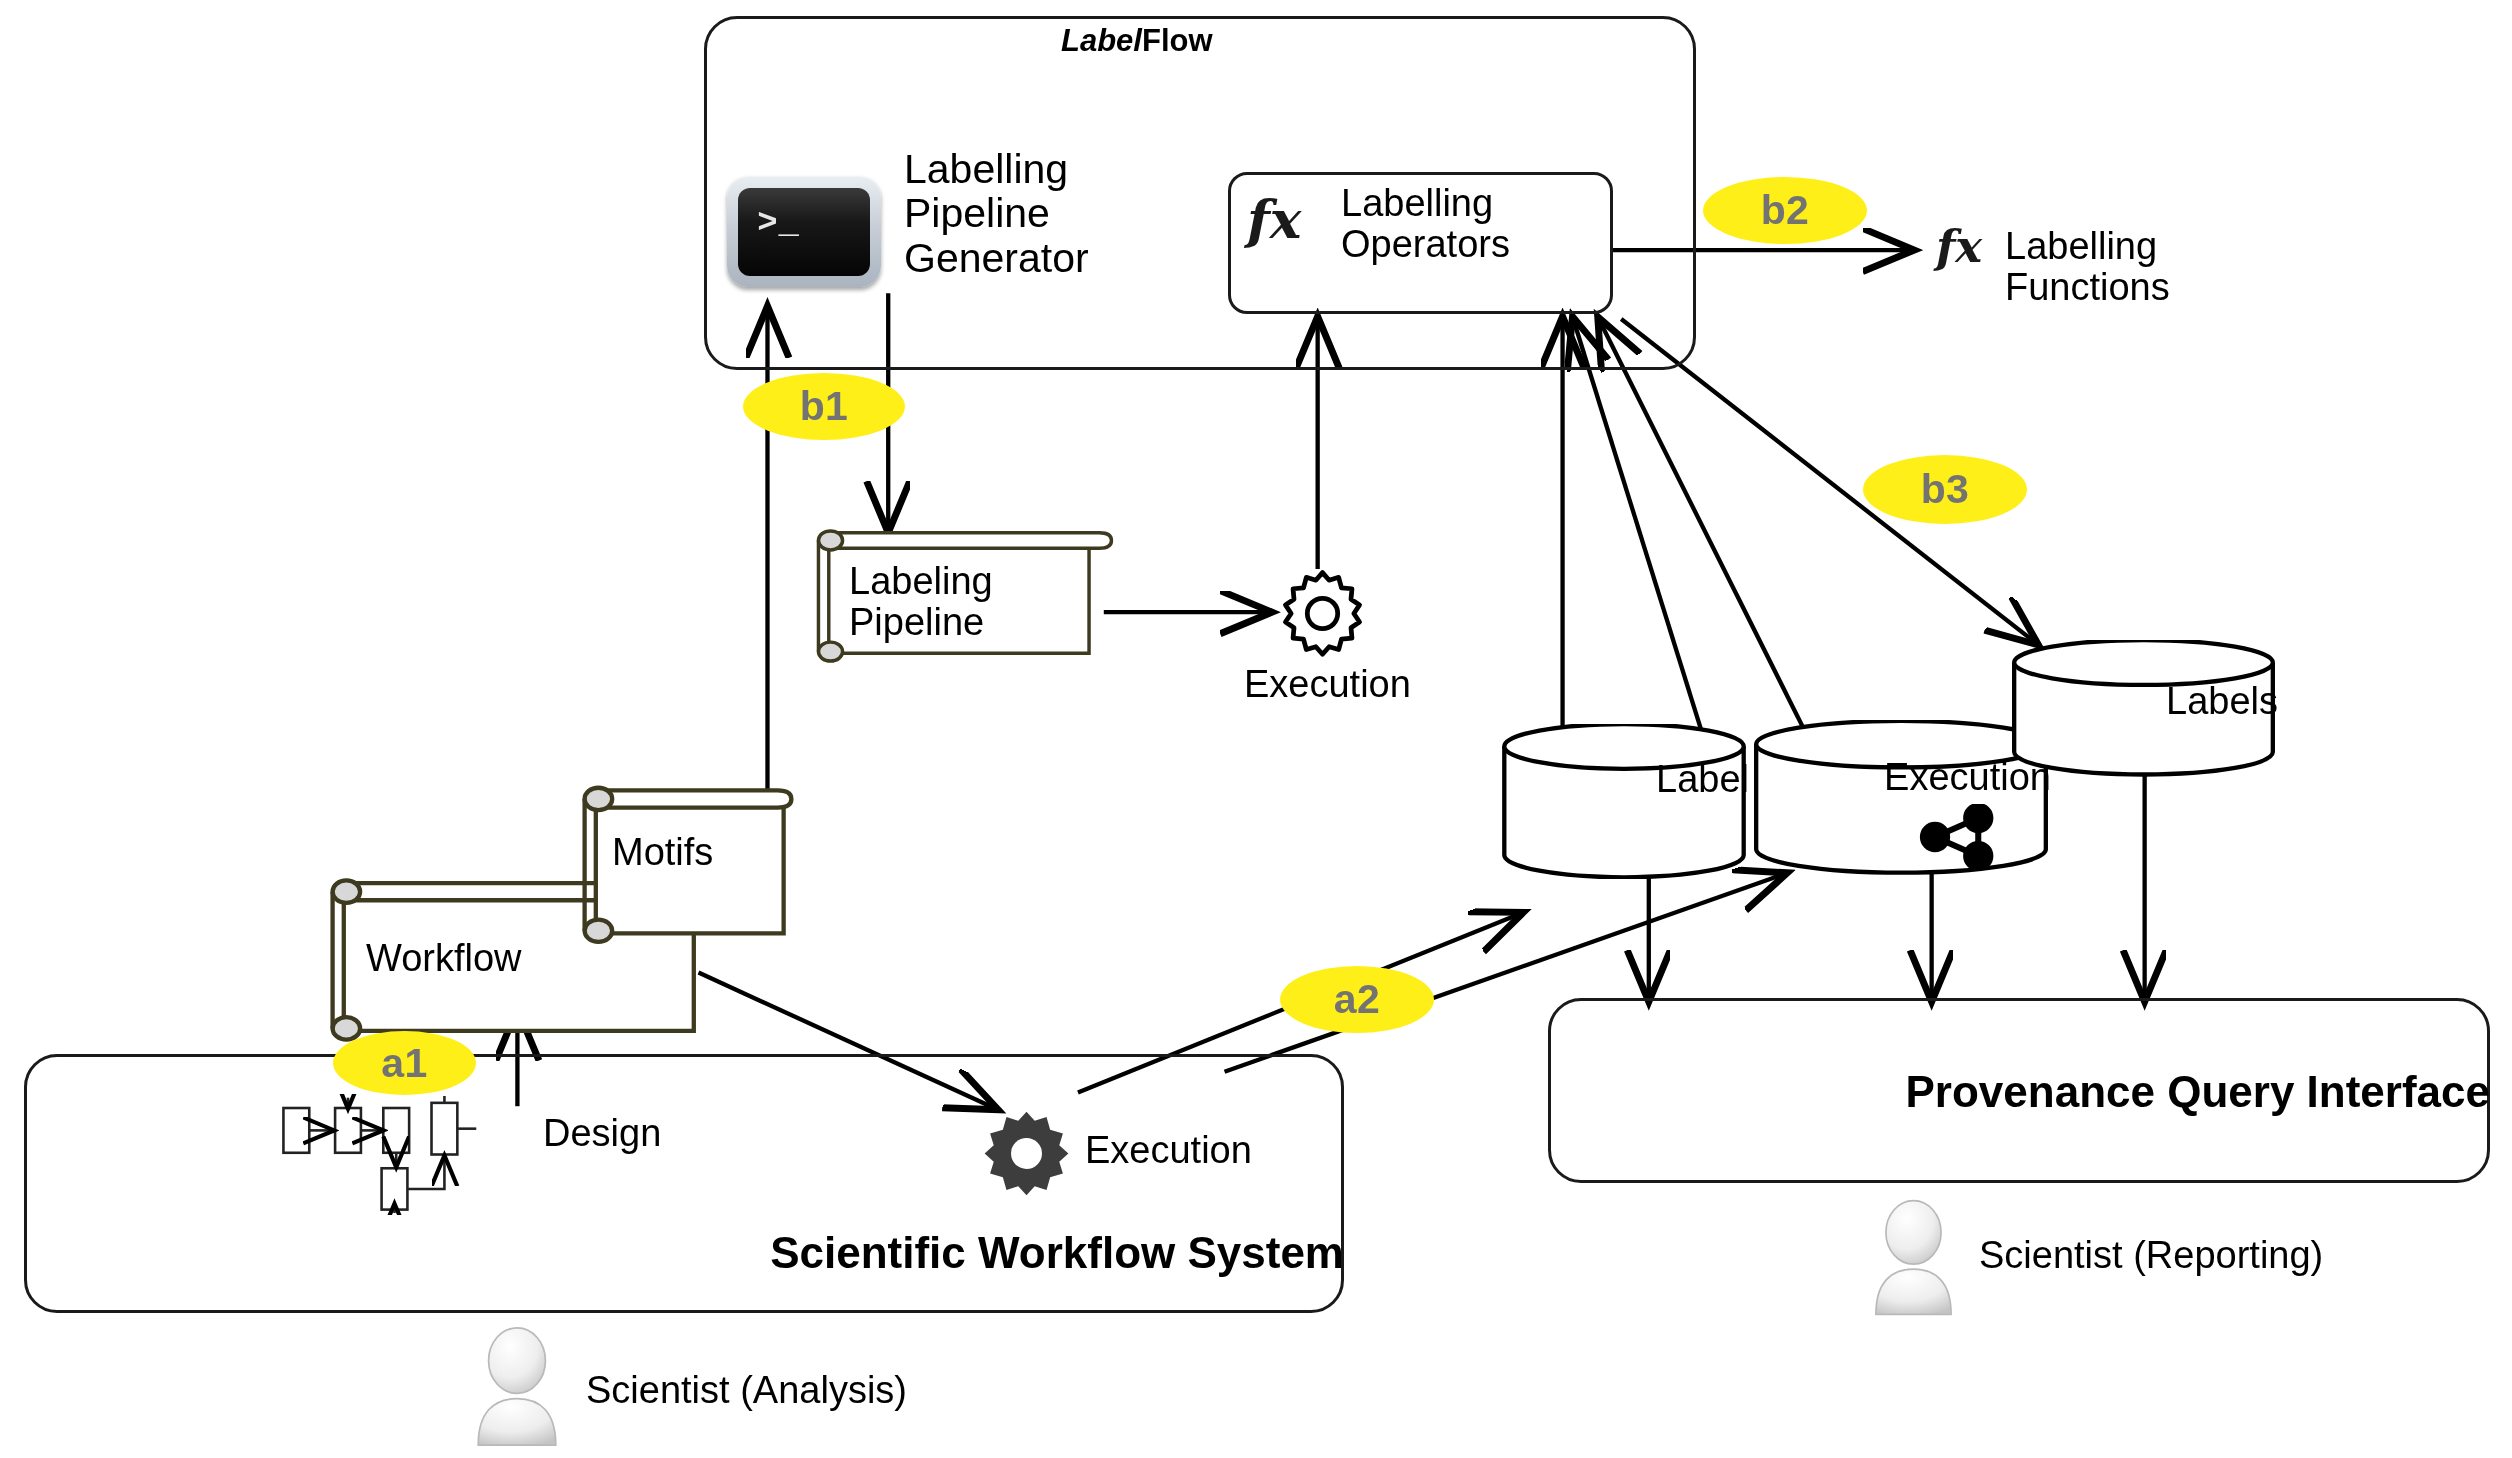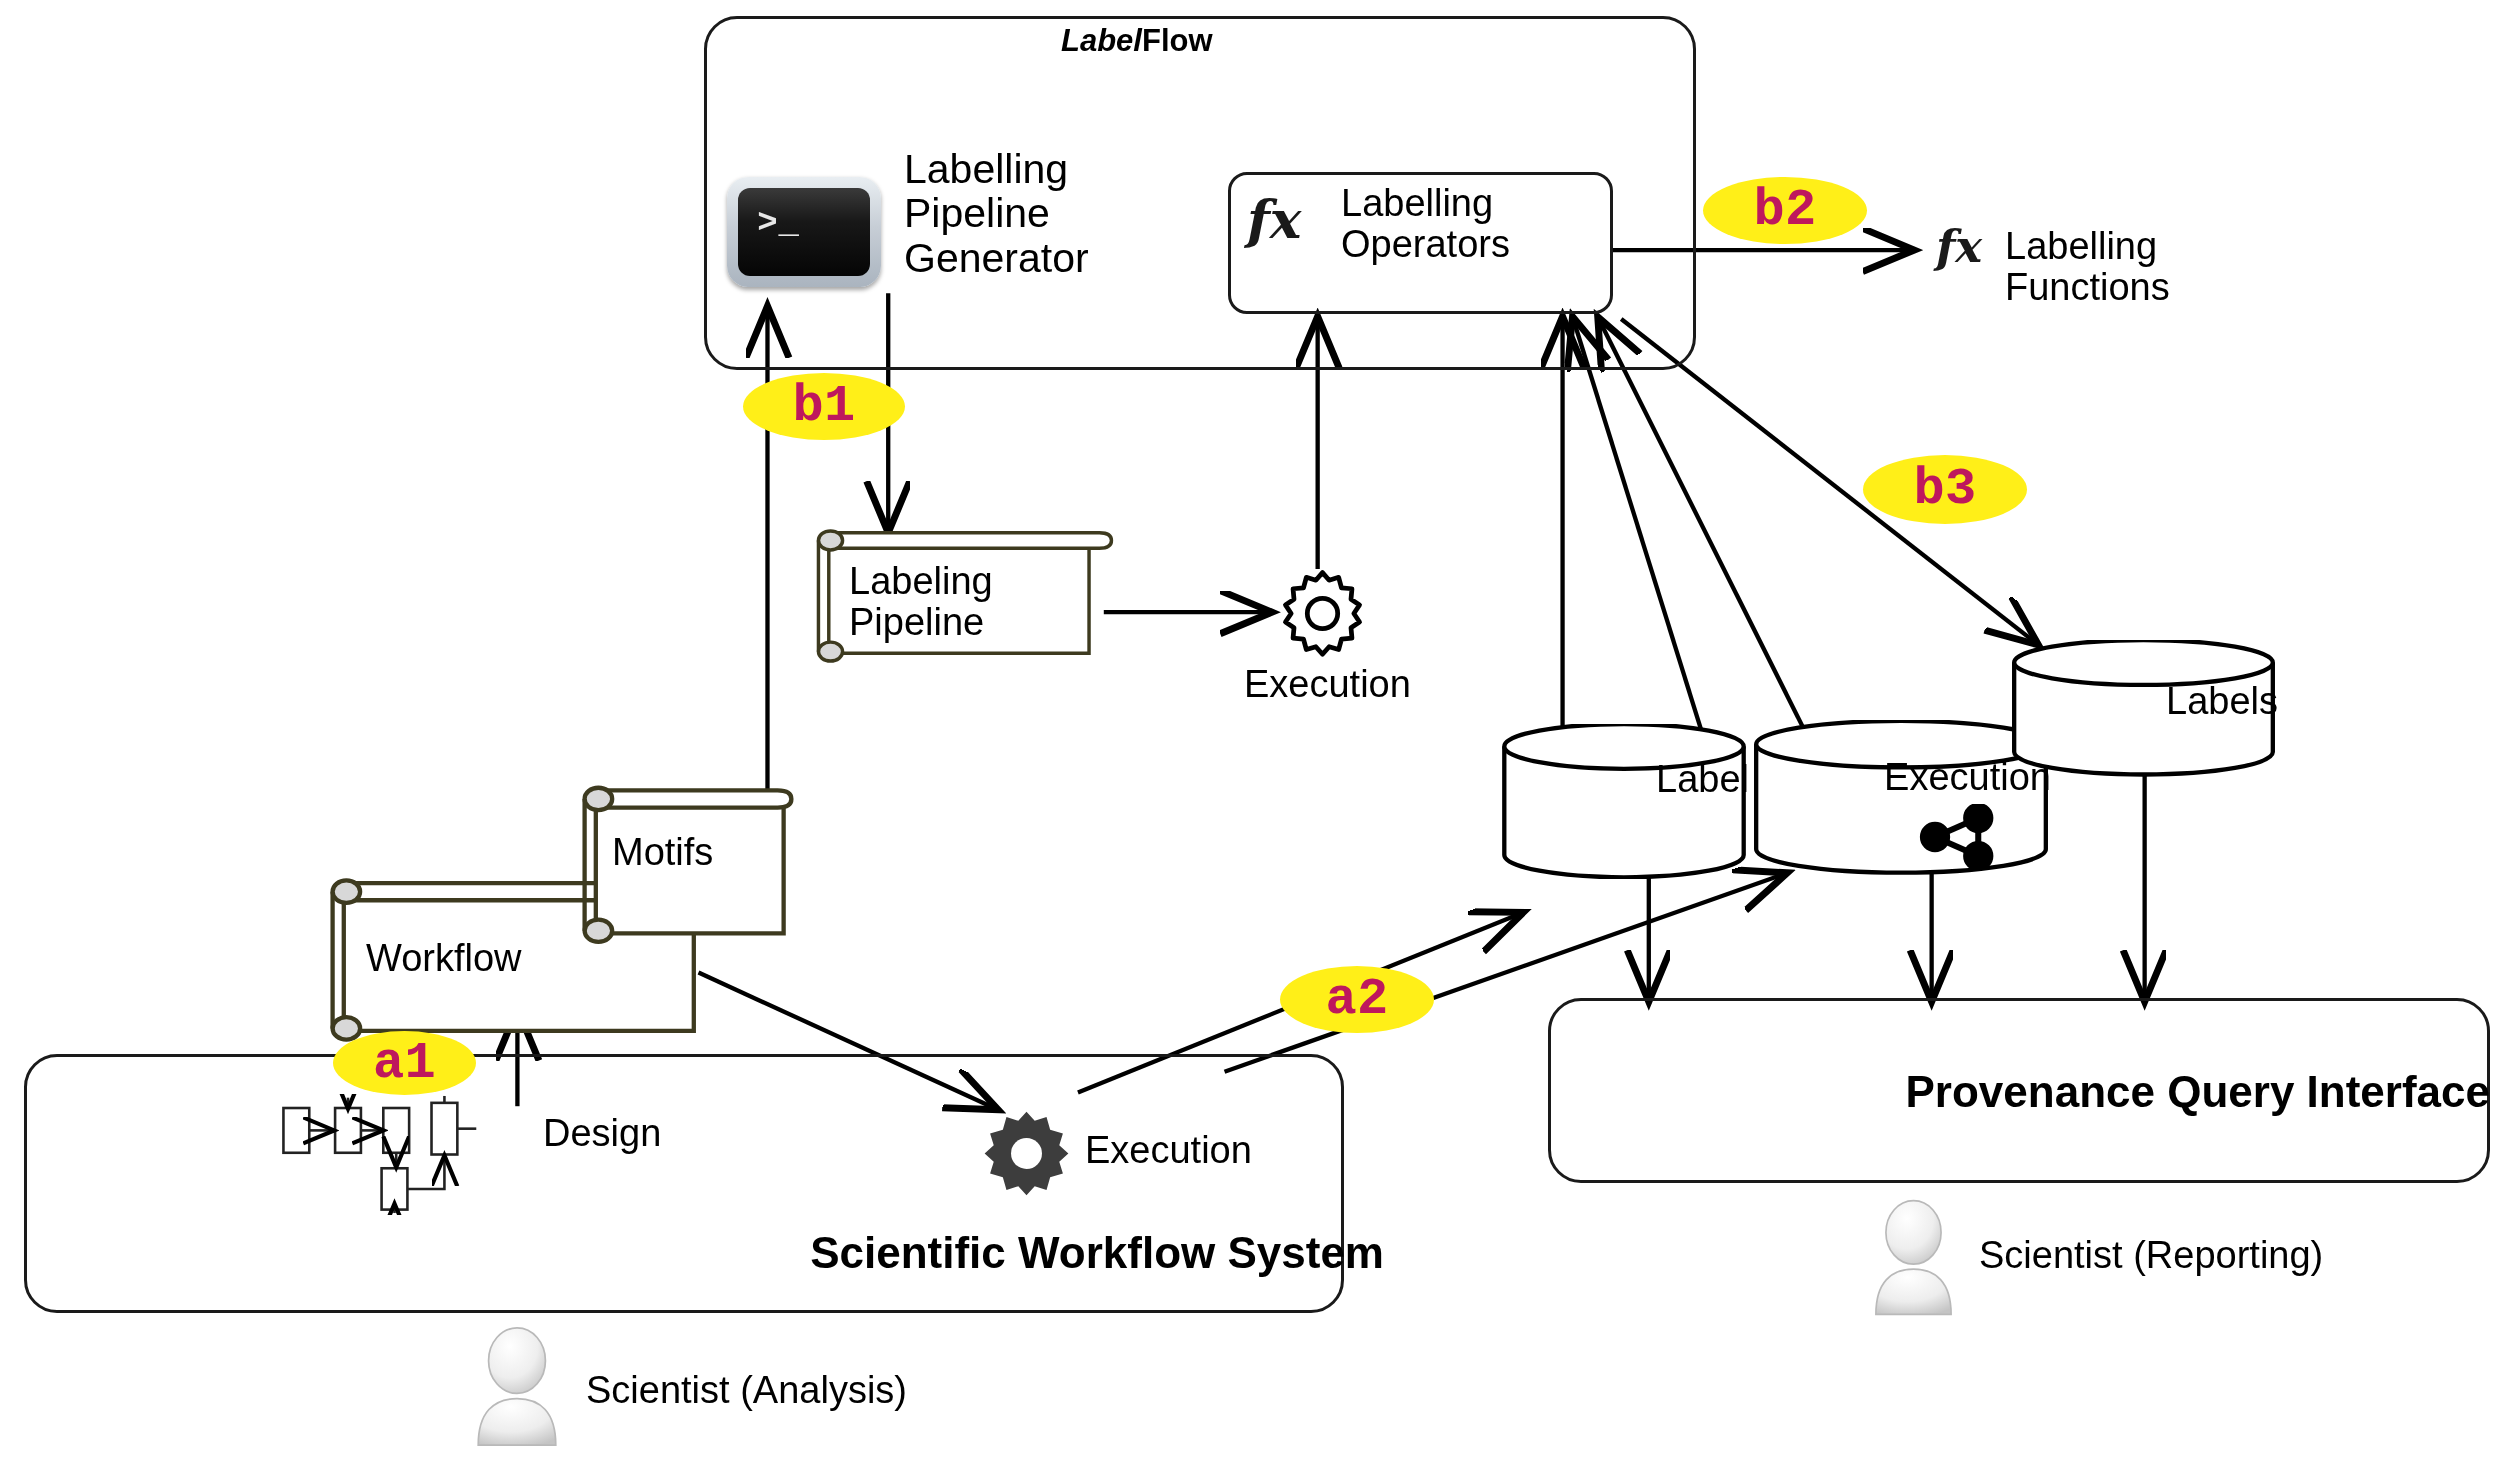--- a/index.html
+++ b/index.html
@@ -84,28 +84,27 @@
   .scrolldoc {
     position: absolute;
   }
   .scrolldoc svg { display: block; overflow: visible; }
 
   
   .badge {
     position: absolute;
     background: #ffef18;
     border-radius: 50%;
-    color: #be185d;
-    font-size: 52px;
+    color: #737373;
+    font-size: 41px;
     font-weight: 700;
     display: flex;
     align-items: center;
     justify-content: center;
     letter-spacing: 0.4px;
-    font-family: Liberation Mono, monospace;
   }
 
   
   .person { position: absolute; }
   .person svg { display: block; }
 
   
   .fx {
     position: absolute;
     font-family: "DejaVu Serif", serif;
@@ -281,21 +280,21 @@
         <path d="M191,2 L191,10"></path>
         <path d="M206,40 L228,40"></path>
         <path d="M135,68 L135,82" marker-end="url(#ah)"></path>
         <path d="M148,110 L191,110 L191,74" marker-end="url(#ah)"></path>
         <path d="M133,138 L133,130" marker-end="url(#ah)"></path>
       </g>
     </svg>
   </div>
   <div class="lbl t-med" style="left:543px; top:1113px;">Design</div>
 
-  <div class="lbl t-xl center" style="left:24px; top:1229px; width:1320px;padding-left:40px;">Scientific Workflow System</div>
+  <div class="lbl t-xl center" style="left:24px; top:1229px; width:1320px;">Scientific Workflow System</div>
 
   <div class="person" style="left:981px; top:1108px;">
     <svg width="91" height="91" viewBox="0 0 100 100">
       <path d="M50,4 L59,14 L72,10 L76,24 L90,28 L86,41 L96,50 L86,59 L90,72
                L76,76 L72,90 L59,86 L50,96 L41,86 L28,90 L24,76 L10,72 L14,59
                L4,50 L14,41 L10,28 L24,24 L28,10 L41,14 Z" fill="#3d3d3d"></path>
       <circle cx="50" cy="50" r="17" fill="#ffffff"></circle>
     </svg>
   </div>
   <div class="lbl t-med" style="left:1085px; top:1130px;">Execution</div>

